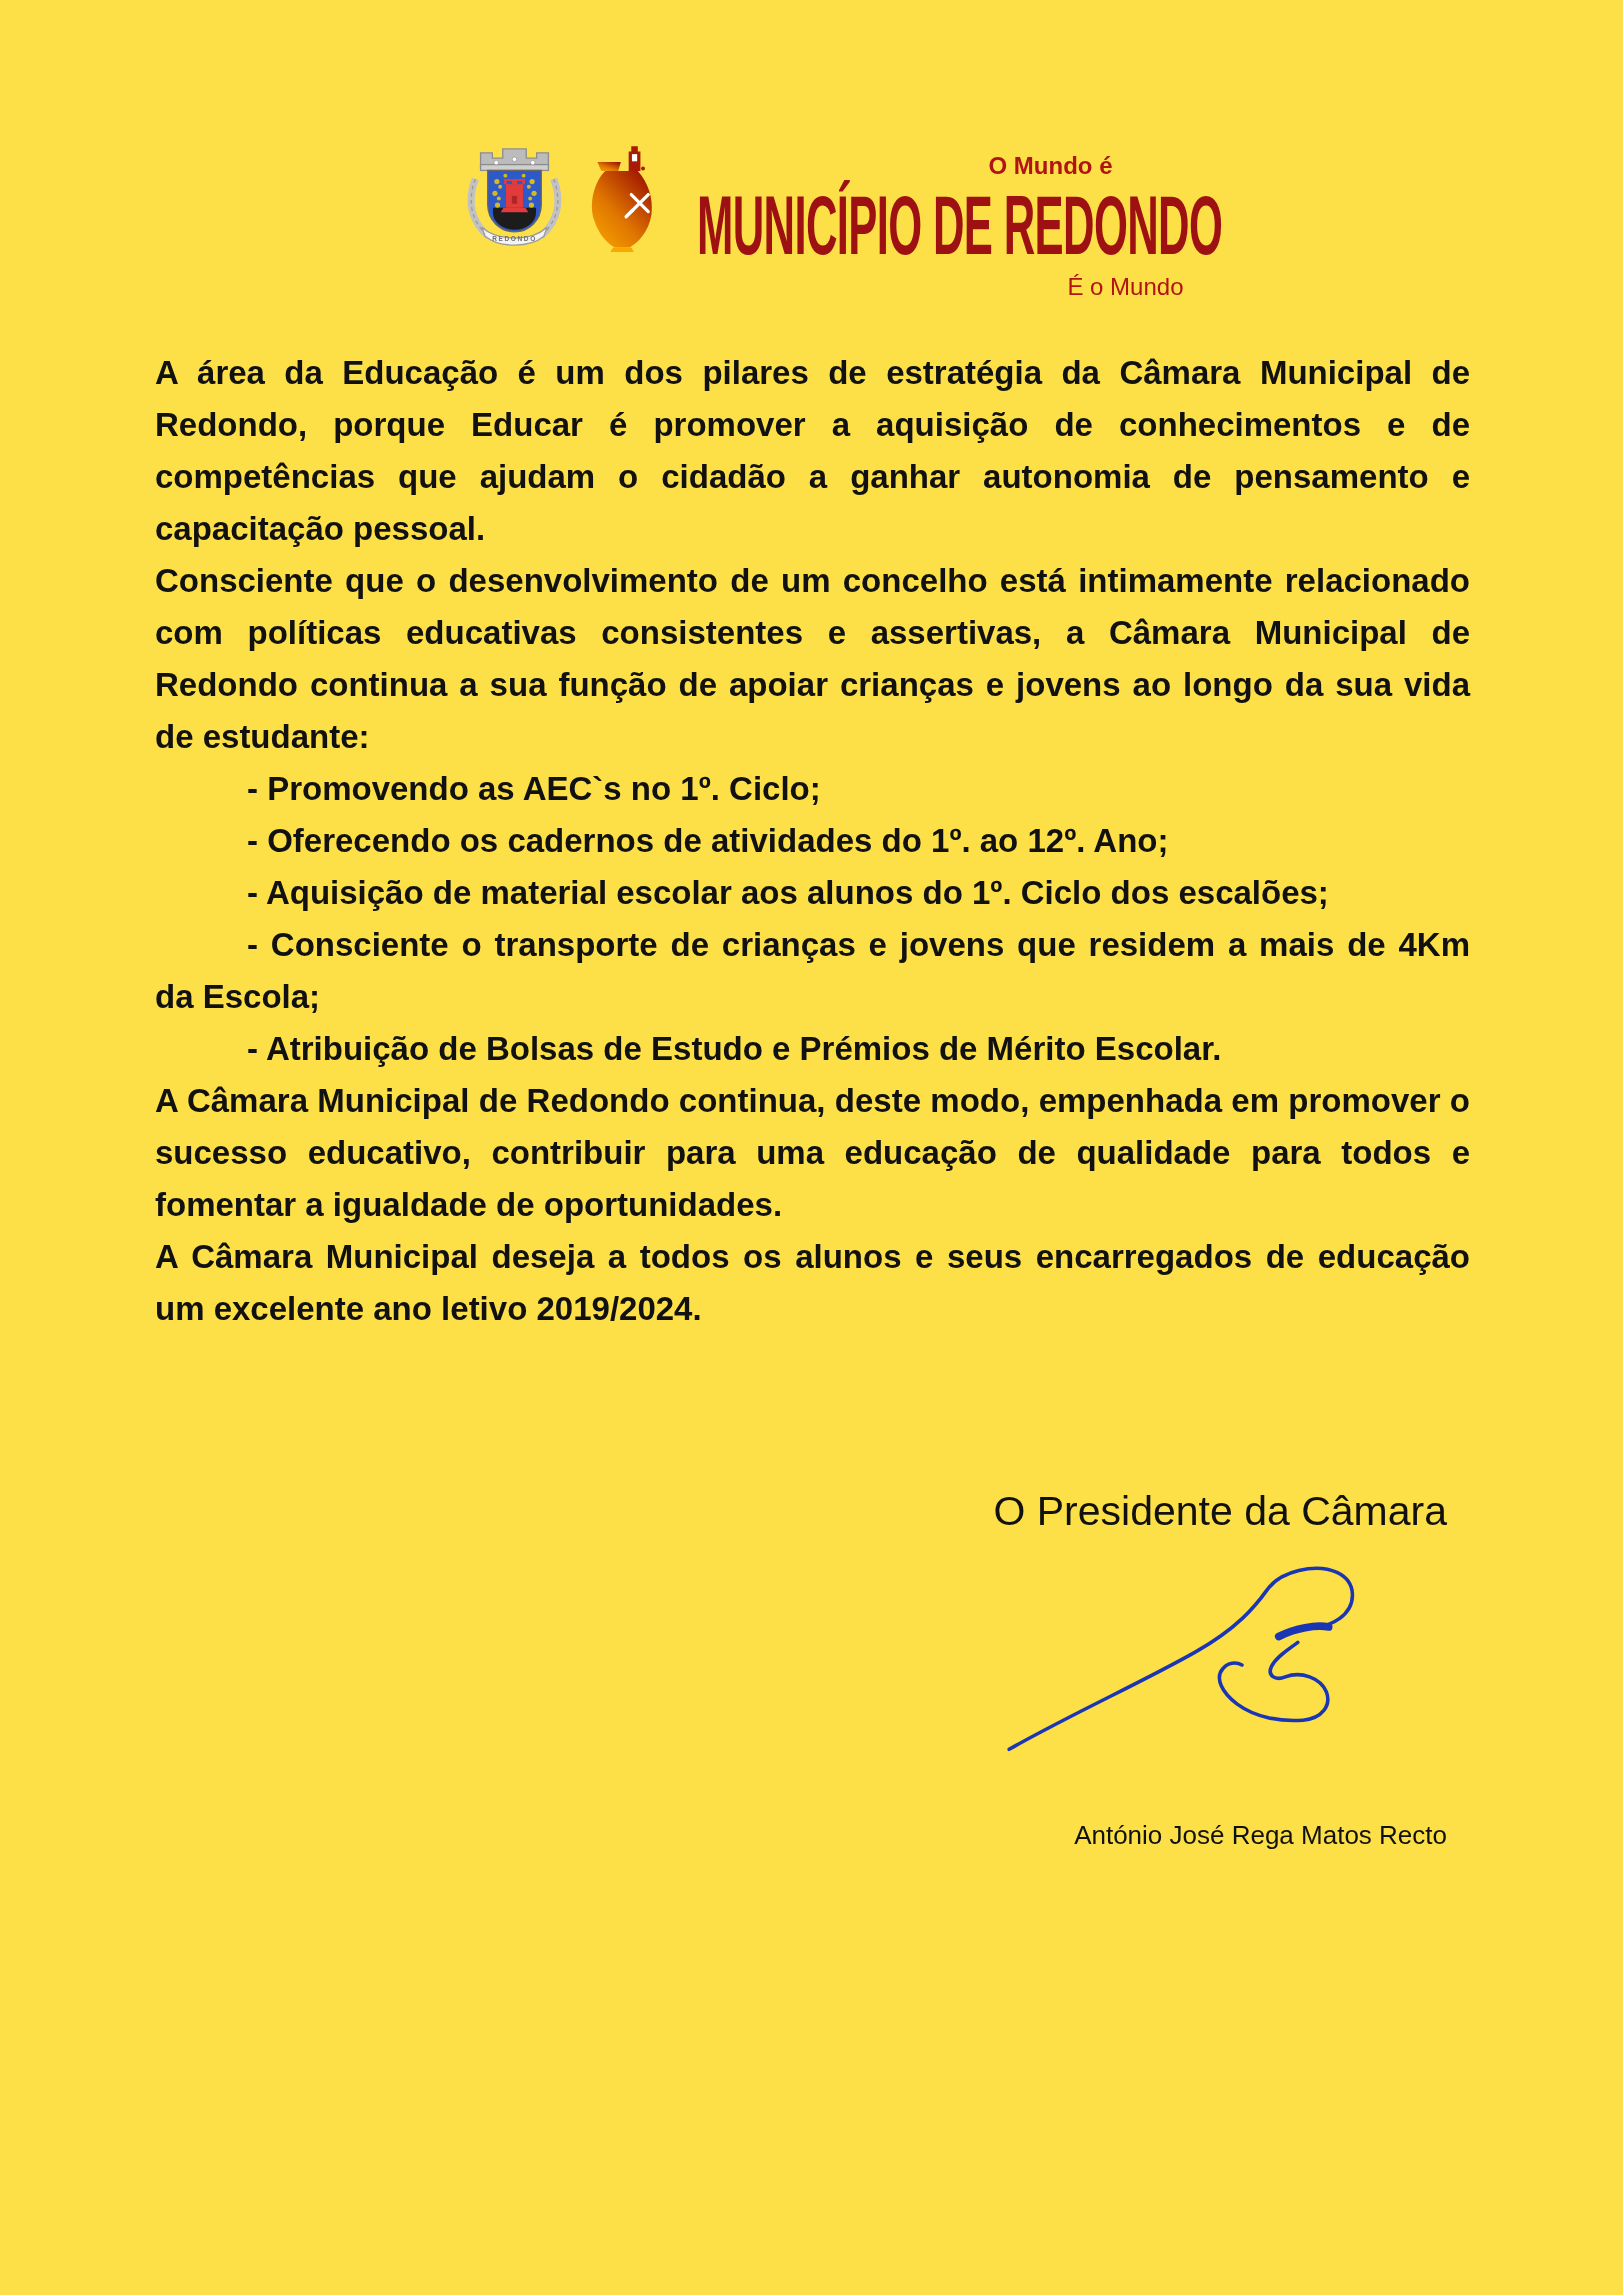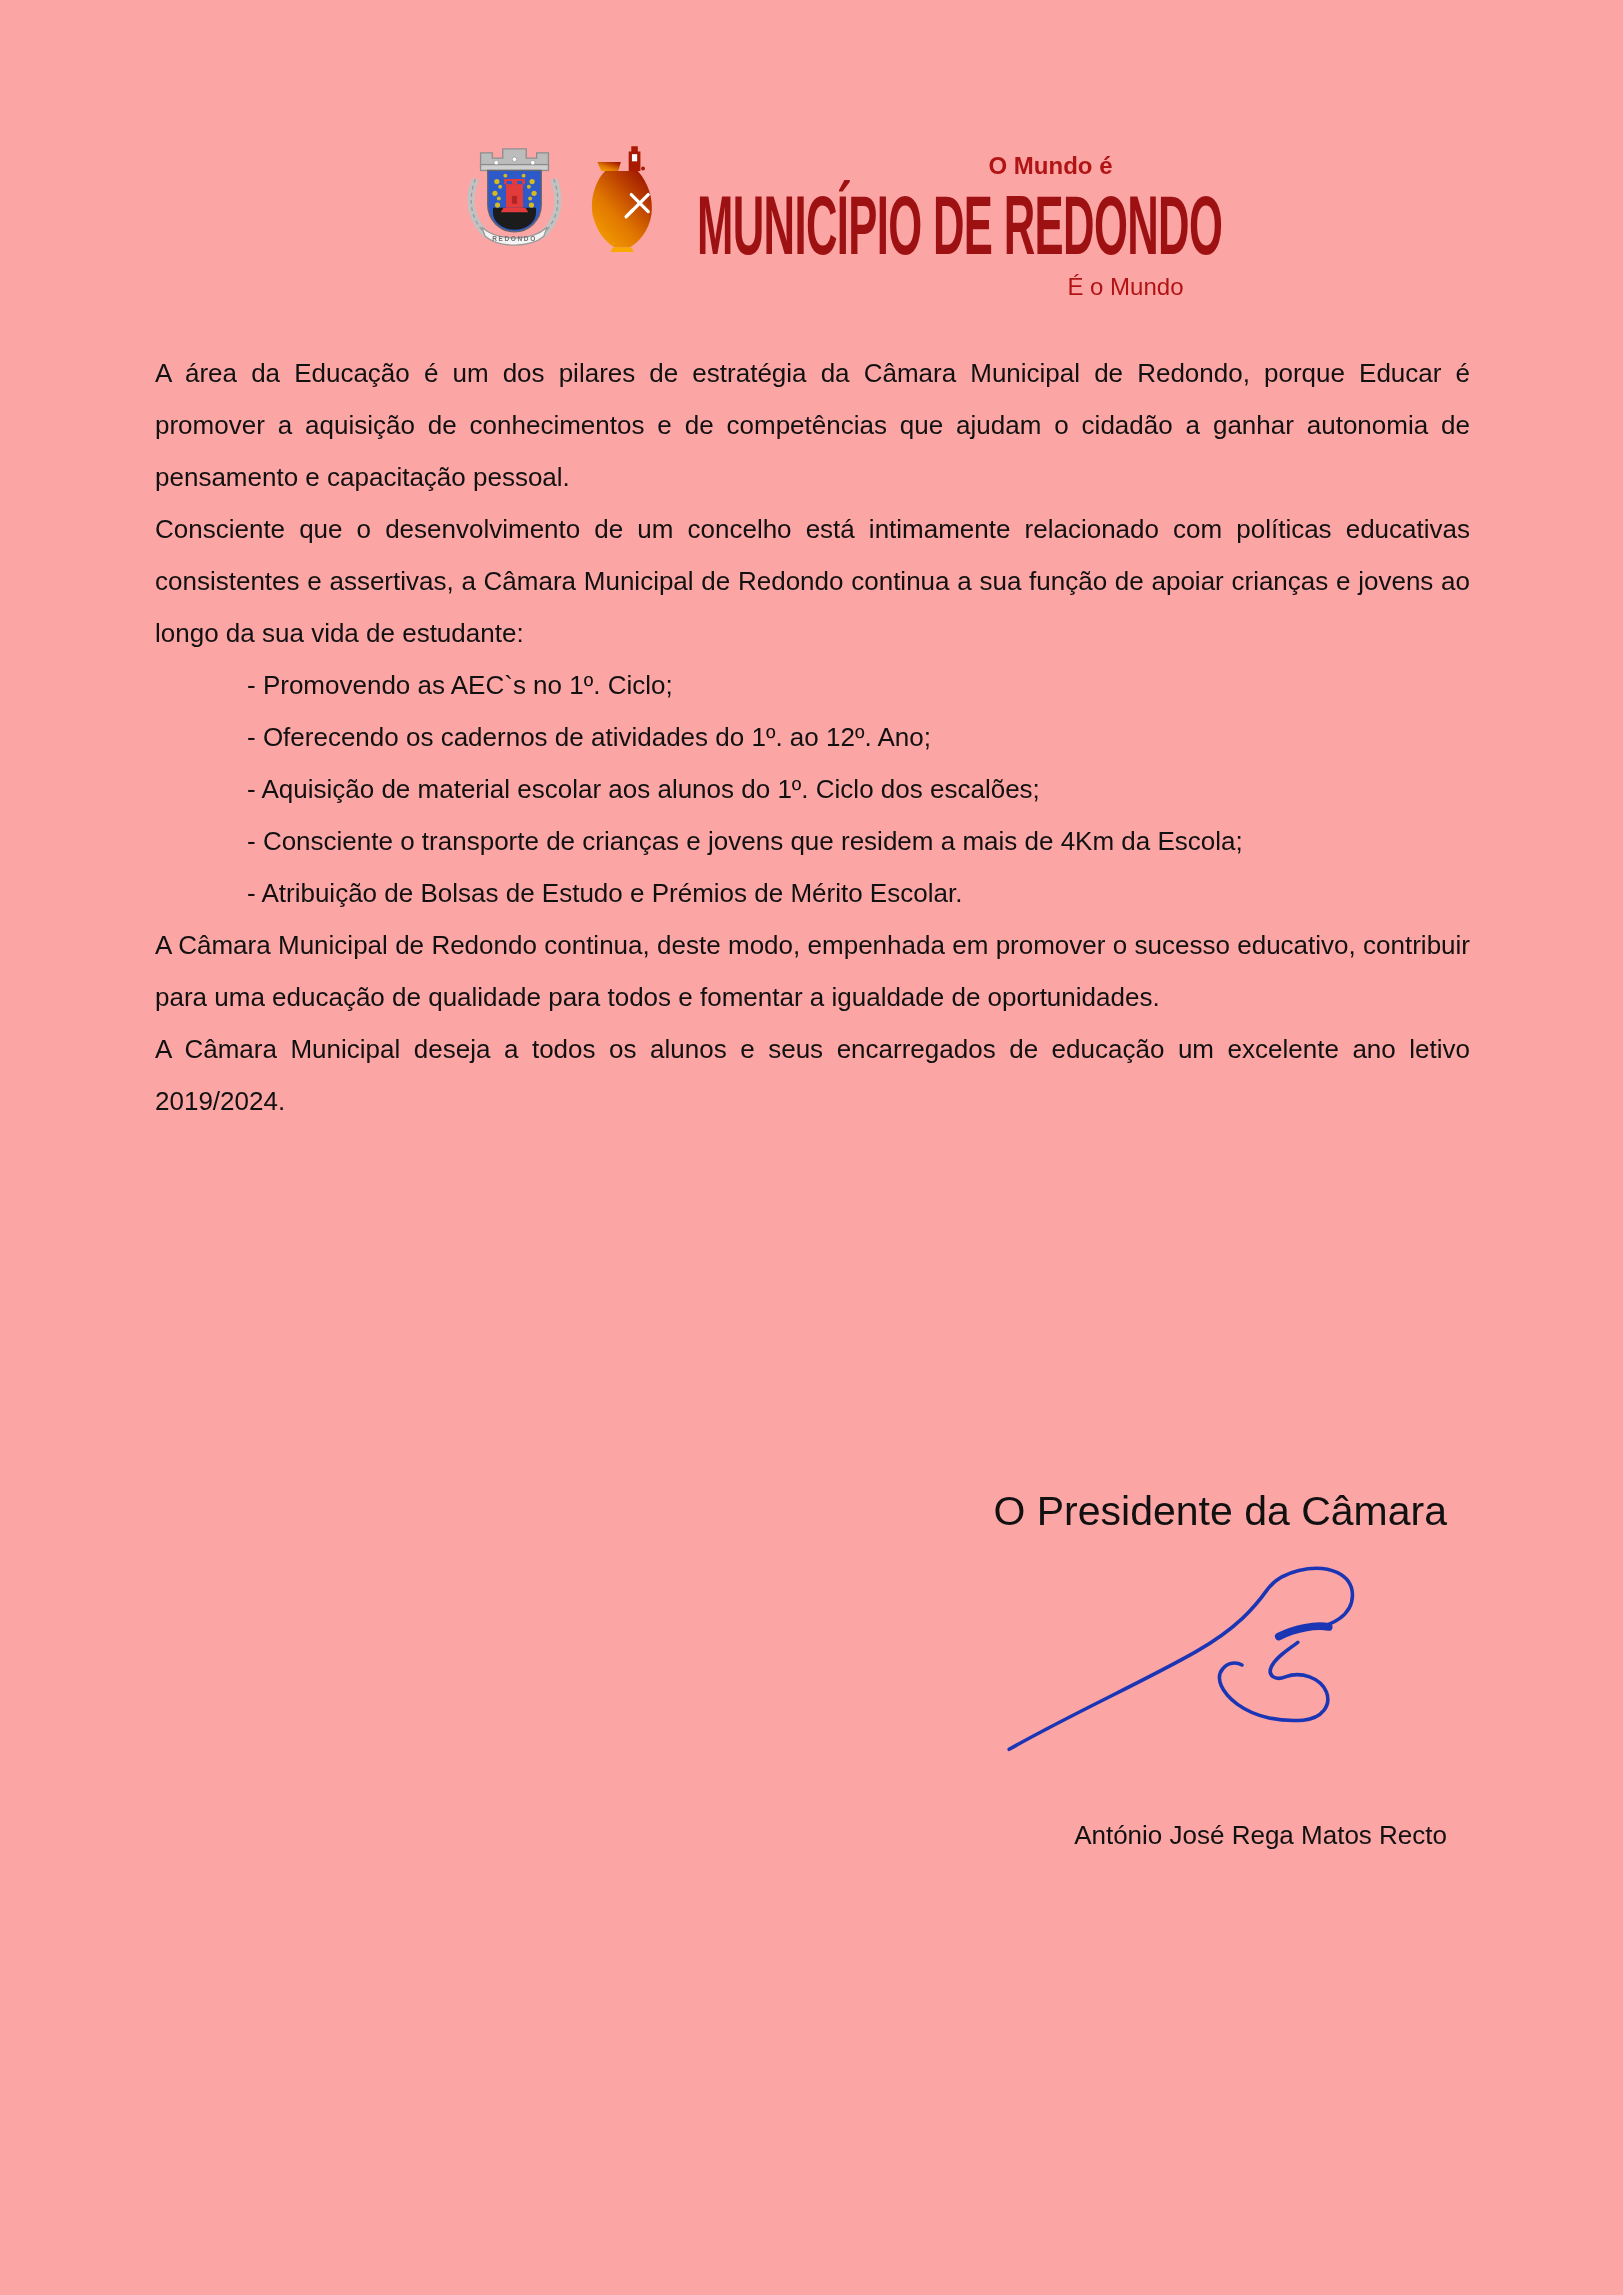--- a/index.html
+++ b/index.html
@@ -1,20 +1,20 @@
 <!DOCTYPE html>
 <html style="font-size:10.5px"><head>
 <meta charset="utf-8">
 <style>
   html,body{margin:0;padding:0;background:#ffffff;}
   .page{
     position:relative;
     width:1623px;
     height:2295px;
-    background:#fca5a5;
+    background:#fde047;
     font-family:"Liberation Sans","DejaVu Sans",sans-serif;
     overflow:hidden;
   }
 
   
   .logo-row{
     position:absolute;
     top:145px;
     left:0;
     width:100%;
@@ -39,21 +39,21 @@
   }
   .brand-bottom{
     font-size:24px;font-weight:normal;color:#b01414;
     text-align:right;margin-top:7.9px;line-height:1;
   }
 
   
   .letter{
     position:absolute;
     top:347px;left:155px;width:1315px;
-    font-size:26px;line-height:52px;color:#111111;
+    font-size:33px;line-height:52px;color:#111111;font-weight:bold;
   }
   .letter p{margin:0;text-align:justify;}
   .letter p.left{text-align:left;}
   .letter p.indent{text-indent:92px;}
 
   
   .signoff{
     position:absolute;
     top:1487px;left:910px;width:537px;
     text-align:right;color:#111111;

